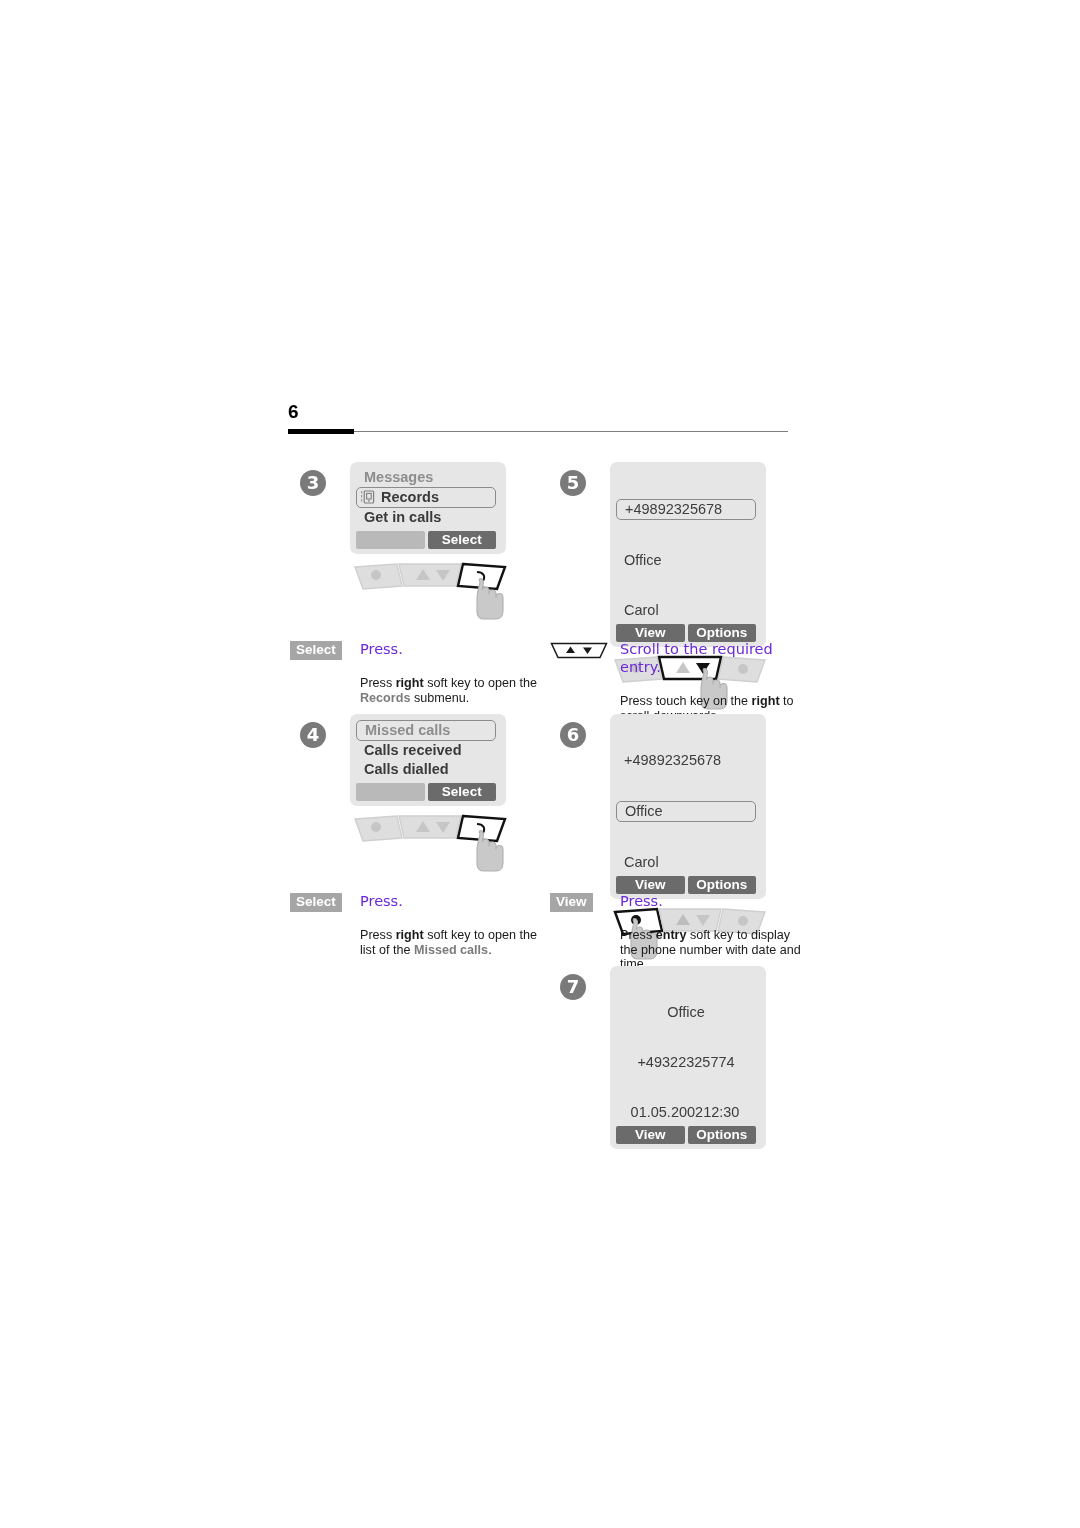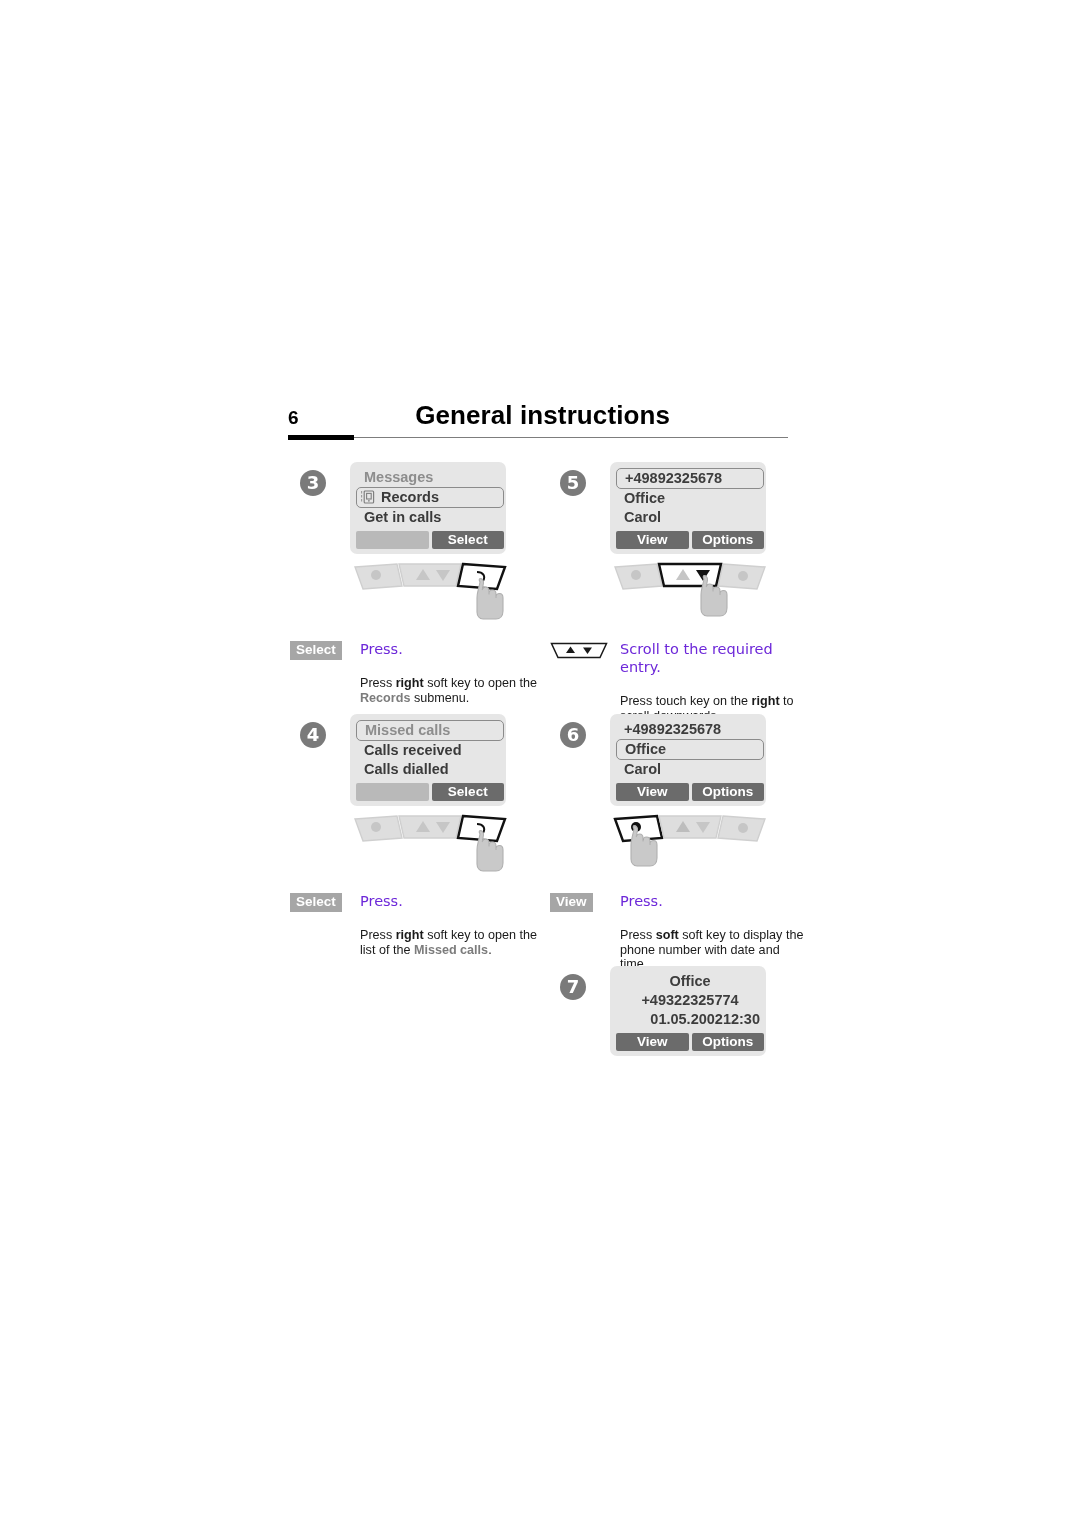--- a/index.html
+++ b/index.html
@@ -86,44 +86,44 @@
 
   
   .phone {
     position: absolute;
     left: 62px;
     width: 156px;
   }
   .screen {
     background: #e6e6e6;
     border-radius: 7px;
-    padding: 6px 2px 5px 6px;
+    padding: 6px 10px 5px 6px;
     box-sizing: border-box;
   }
   .srow {
     height: 19px;
     line-height: 19px;
     font-size: 14.5px;
     padding-left: 8px;
     box-sizing: border-box;
     white-space: nowrap;
     overflow: hidden;
   }
   .srow.dim   { color: #8d8d8d; font-weight: bold; }
   .srow.dark  { color: #3a3a3a; font-weight: bold; }
-  .srow.plain { color: #3d3d3d; font-weight: bold; }
+  .srow.plain { color: #3d3d3d; font-weight: normal; margin-top: 31px; }
   .srow.sel {
     border: 1.3px solid #8b8b8b;
     border-radius: 5px;
     height: 21px;
     line-height: 19px;
     background: #e6e6e6;
   }
   .srow.center { text-align: center; padding-left: 0; }
-  .srow.split { display: flex; justify-content: flex-end; padding-left: 2px; padding-right: 4px;}
+  .srow.split { display: flex; justify-content: center; padding-left: 2px; padding-right: 4px;}
 
   .icon-records {
     display: inline-block;
     width: 17px; height: 14px;
     vertical-align: -2px;
     margin-right: 4px;
     margin-left: -5px;
   }
 
   .softbar {
@@ -183,21 +183,20 @@
   }
   .cap-desc b { font-weight: bold; }
   .cap-desc .gray { color: #7c7c7c; font-weight: bold; }
 </style>
 </head>
 <body>
 
 <div class="page-header">
   <div class="row">
     <div class="page-num">6</div>
-    <div class="page-title">General instructions</div>
   </div>
   <div class="rule-wrap">
     <div class="rule-thin"></div>
     <div class="rule-thick"></div>
   </div>
 </div>
 
 <div class="col col-left" id="col-left">
     <div class="step" style="position: absolute; left: 0px; top: 0px; width: 258px; height: 252px;">
       <div class="step-badge" style="top:8px">3</div>
@@ -346,21 +345,21 @@
               <path d="M0 0 C -1 6, -3 10, -3 16 L -3 30 C -3 34, -0.5 37, 3 37 L 16 37 C 20 37, 23 34, 23 29 L 23 16 C 23 13, 21.5 11.5, 19.5 11.5 C 17.5 11.5, 16 13, 16 15.5 L 16 12 C 16 9.5, 14.5 8, 12.5 8 C 10.5 8, 9 9.5, 9 12 L 9 9 C 9 6.5, 7.5 5, 5.5 5 C 4 5, 2.8 6, 2.3 7.6 L 3.5 1 C 3.9 -1.6, 2 -3.4, 0.2 -3.4 C -0.6 -3.4, -1 -2.4, -0.6 -1.2 Z" fill="#c9c9c9" stroke="#b0b0b0" stroke-width="1.1" stroke-linejoin="round"></path>
             </g>
           </svg>
         </div>
       </div>
       <div style="position:absolute;left:0;top:178px;width:258px">
         <div class="caption">
           <div class="cap-key">View</div>
           <div class="cap-body">
             <div class="cap-lead">Press.</div>
-            <div class="cap-desc"><span>Press </span><b>soft</b><span> soft key to display the phone number with date and time.</span></div>
+            <div class="cap-desc"><span>Press </span><b>entry</b><span> soft key to display the phone number with date and time.</span></div>
           </div>
         </div>
       </div>
     </div>
     <div class="step" style="position: absolute; left: 0px; top: 504px; width: 258px; height: 120px;">
       <div class="step-badge" style="top:8px">7</div>
       <div class="phone" style="top:0">
         <div class="screen">
           <div class="srow plain center"><span>Office</span></div>
           <div class="srow plain center"><span>+49322325774</span></div>

